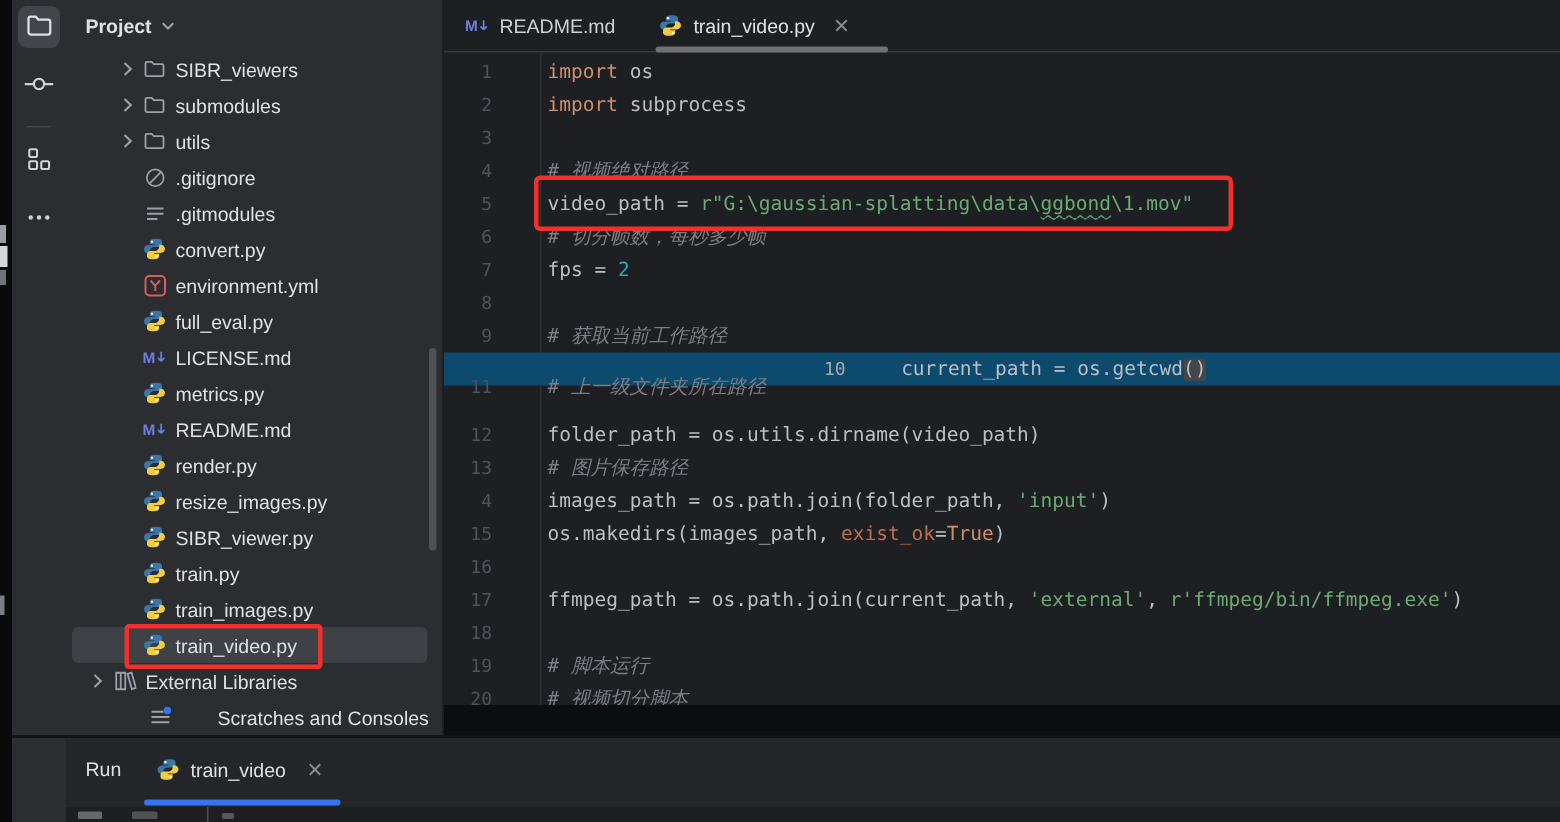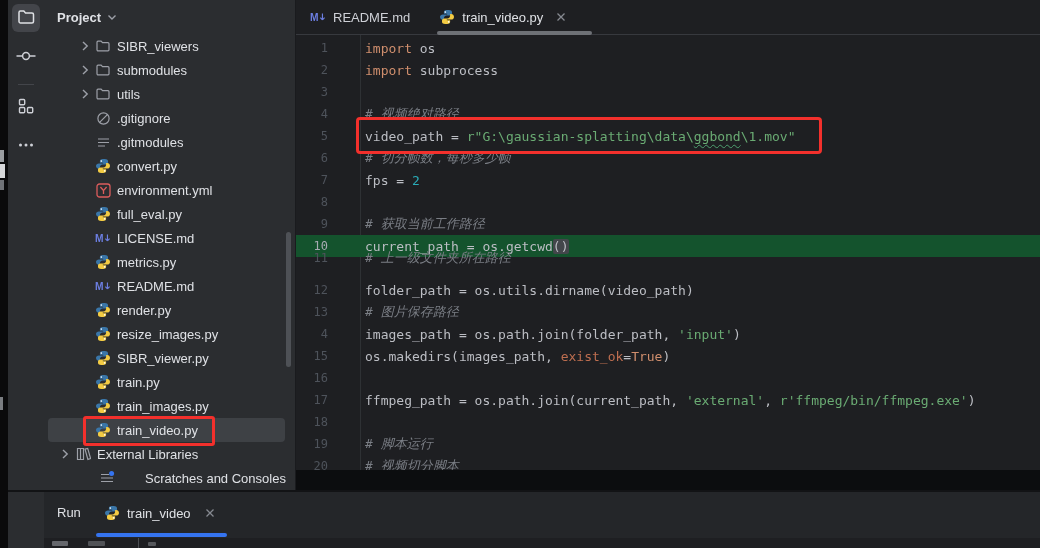--- a/index.html
+++ b/index.html
@@ -33,21 +33,21 @@
   .tab-bar{position:absolute;left:0;top:0;width:100%;height:35px;border-bottom:1px solid #37393E;box-sizing:border-box;display:flex;}
   .tab{height:34px;display:inline-flex;align-items:center;padding:0 15px 0 14px;cursor:pointer;}
   .tab .t-label{margin-left:7px;color:#CED0D6;}
   .tab.active .t-label{color:#DFE1E5;}
   .tab .close{margin-left:11px;display:inline-flex;width:14px;height:14px;align-items:center;justify-content:center;cursor:pointer;}
   .tab-underline{position:absolute;left:141px;top:31px;width:155px;height:3.5px;background:#6E7176;border-radius:2px;}
   .editor{position:absolute;left:0;top:35px;width:100%;height:435px;
           font-family:"DejaVu Sans Mono","Liberation Mono",monospace;font-size:13px;overflow:hidden;}
   .gutter-border{position:absolute;left:64px;top:0;width:1px;height:100%;background:#2E3134;}
   .code-line{position:absolute;left:0;right:0;height:22px;display:flex;align-items:center;white-space:pre;}
-  .code-line.current{background:#14532d;}
+  .code-line.current{background:#0c4a6e;justify-content:center;}
   .ln{display:inline-block;width:32px;text-align:right;color:#4E535B;flex:0 0 32px;font-size:12px;}
   .code-line.current .ln{color:#A8ABB2;}
   .lt{margin-left:37px;color:#BCBEC4;}
   .tk-plain{color:#BCBEC4;}
   .tk-kw{color:#CF8E6D;}
   .tk-str{color:#6AAB73;}
   .tk-strwarn{color:#6AAB73;text-decoration:underline;text-decoration-style:wavy;text-decoration-color:#4E9F70;text-decoration-thickness:1px;text-underline-offset:3px;}
   .tk-num{color:#2AACB8;}
   .tk-comment{color:#7A7E85;font-style:italic;}
   .tk-param{color:#BE6E50;}

